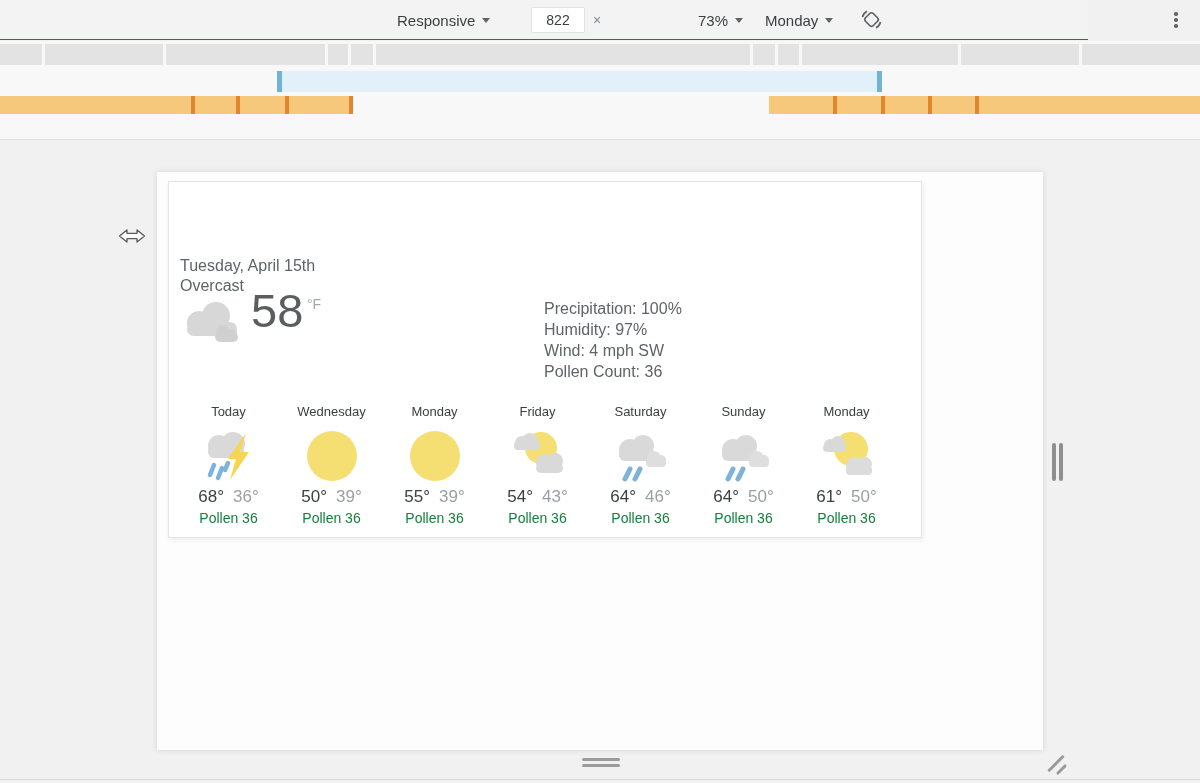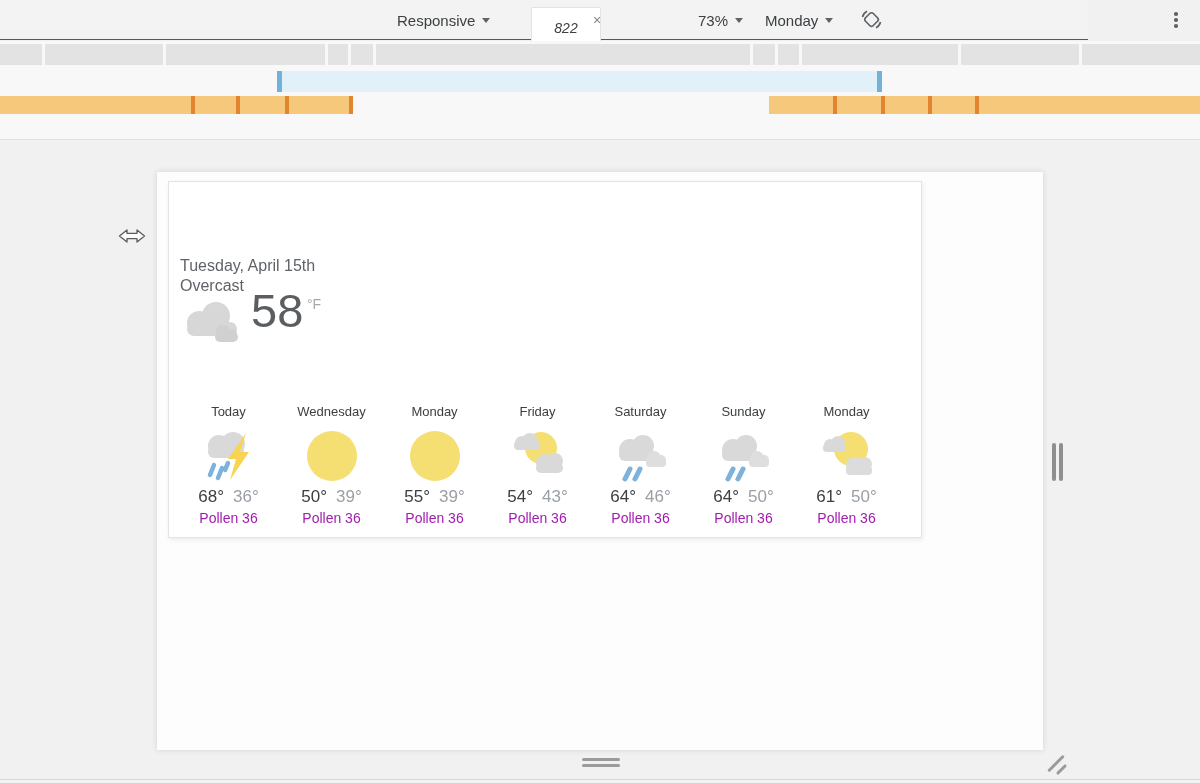--- a/index.html
+++ b/index.html
@@ -4,21 +4,21 @@
 <style>
   html,body{margin:0;padding:0;}
   body{font-family:"Liberation Sans", sans-serif; background:#e9e9e9;}
   #screen{position:relative;width:1200px;height:783px;overflow:hidden;background:#f1f1f1;}
 
   
   #toolbar{position:absolute;left:0;top:0;width:1088px;height:40px;background:#f3f3f3;border-bottom:1px solid #15803d;box-sizing:border-box;}
   .dd{position:absolute;top:0;height:40px;display:flex;align-items:center;gap:7px;cursor:default;}
   .dd span{font-size:15px;color:#3c4043;}
   .caret{width:0;height:0;border-left:4px solid transparent;border-right:4px solid transparent;border-top:5px solid #5f6368;}
-  .dim-input{position:absolute;top:7px;width:52px;height:24px;background:#fff;border:1px solid #e3e3e3;border-radius:1px;text-align:center;font-size:14px;font-family:"Liberation Sans",sans-serif;color:#3c4043;padding:8px;outline:none;font-style:italic;}
+  .dim-input{position:absolute;top:7px;width:52px;height:24px;background:#fff;border:1px solid #e3e3e3;border-radius:1px;text-align:center;font-size:14px;font-family:"Liberation Sans",sans-serif;color:#3c4043;padding:0;outline:none;}
   .dim-input.muted{color:#9aa0a6;margin-top:40px;}
   #dim-x{position:absolute;left:593px;top:0;height:40px;display:flex;align-items:center;font-size:14px;color:#80868b;}
   #rotate-btn{position:absolute;left:858px;top:7px;width:26px;height:26px;display:flex;align-items:center;justify-content:center;}
   #kebab{position:absolute;left:1163px;top:7px;width:26px;height:26px;display:flex;flex-direction:column;align-items:center;justify-content:center;gap:2.5px;}
   #kebab i{width:3.5px;height:3.5px;border-radius:50%;background:#5f6368;}
 
   
   #mq-section{position:absolute;left:0;top:41px;width:1200px;height:99px;background:#f8f8f8;border-bottom:1px solid #e0e0e0;box-sizing:border-box;}
   #mq-layer{position:absolute;left:0;top:0;width:1200px;height:783px;}
 
@@ -51,21 +51,21 @@
   #details{position:absolute;left:375px;top:116px;font-size:16px;line-height:21px;color:#5f6368;}
   #details div{height:21px;}
   #forecast{position:absolute;left:8px;top:222px;width:740px;display:flex;}
   .fc-col{width:103px;text-align:center;}
   .fc-day{font-size:13px;font-weight:normal;color:#3c4043;height:18px;}
   .fc-icon{width:56px;height:56px;margin:4px auto 5px;}
   .fc-icon svg{display:block;}
   .fc-temps{font-size:17px;height:20px;}
   .fc-temps .hi{color:#3c4043;margin-right:9px;}
   .fc-temps .lo{color:#9aa0a6;}
-  .fc-pollen{font-size:14px;color:#a21caf;margin-top:3px;}
+  .fc-pollen{font-size:14px;color:#15803d;margin-top:3px;}
 </style>
 </head>
 <body>
 
 <svg width="0" height="0" style="position:absolute" aria-hidden="true">
   <defs>
     <symbol id="i-sun" viewBox="0 0 56 56">
       <circle cx="28" cy="30" r="25" fill="#f5df72"></circle>
     </symbol>
     <symbol id="i-storm" viewBox="0 0 56 56">
@@ -201,20 +201,26 @@
   <div id="card">
     <div id="date">Tuesday, April 15th</div>
     <div id="cond">Overcast</div>
     <div id="now-icon">
       <svg width="64" height="46">
           <use href="#i-cloud-big"></use>
         </svg>
     </div>
     <div id="now-temp">58</div>
     <div id="now-unit">°F</div>
+    <div id="details">
+      <div>Precipitation: 100%</div>
+      <div>Humidity: 97%</div>
+      <div>Wind: 4 mph SW</div>
+      <div>Pollen Count: 36</div>
+    </div>
 
     <div id="forecast">
       <div class="fc-col">
         <div class="fc-day">Today</div>
         <div class="fc-icon">
             <svg width="56" height="56">
               <use href="#i-storm"></use>
             </svg>
           </div>
         <div class="fc-temps"><span class="hi">68°</span><span class="lo">36°</span></div>

